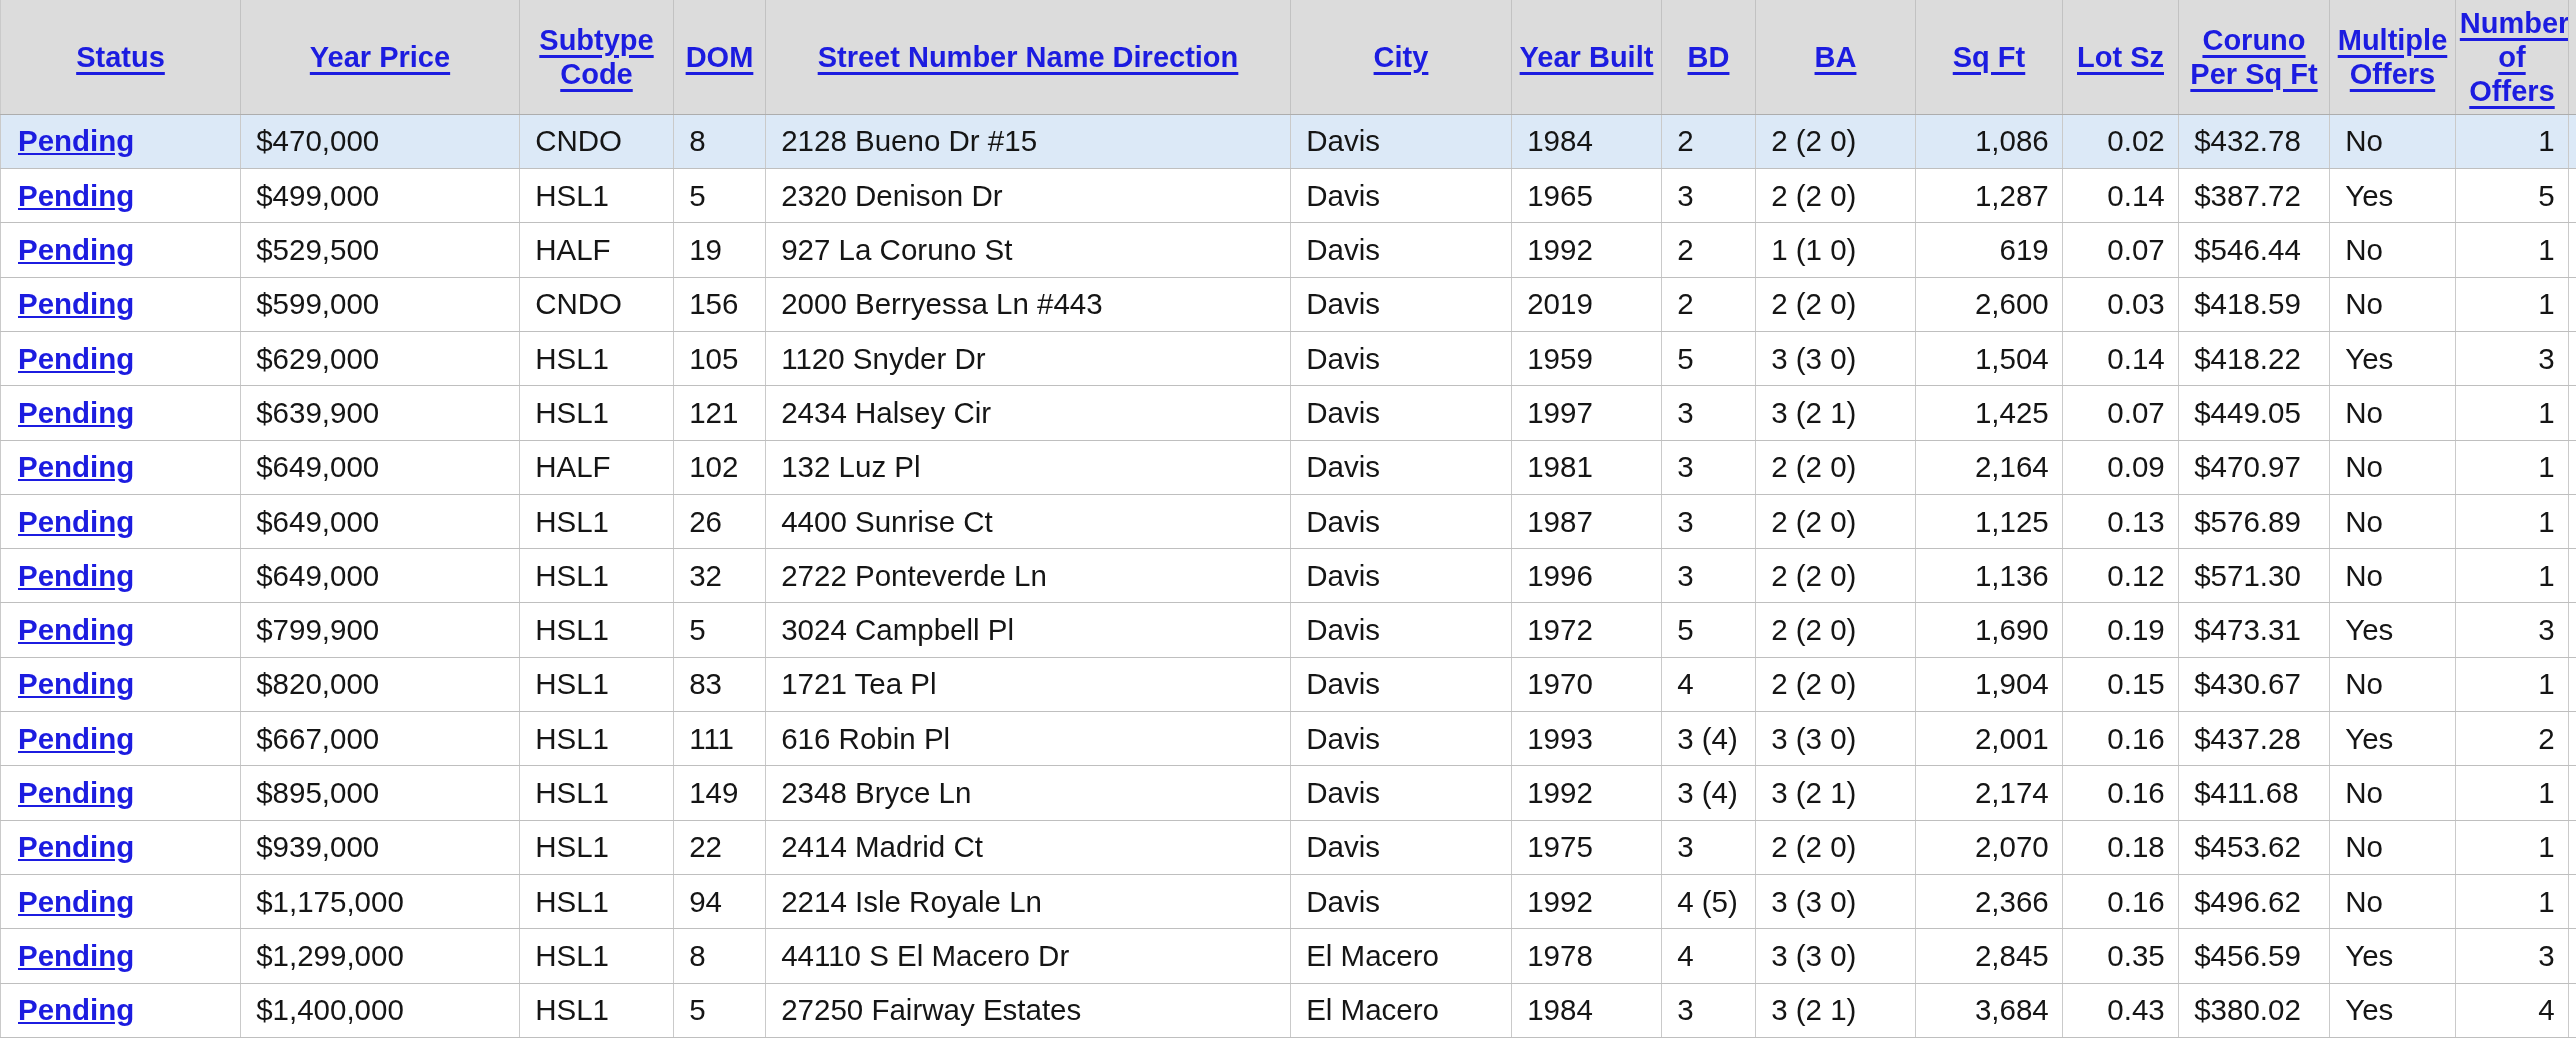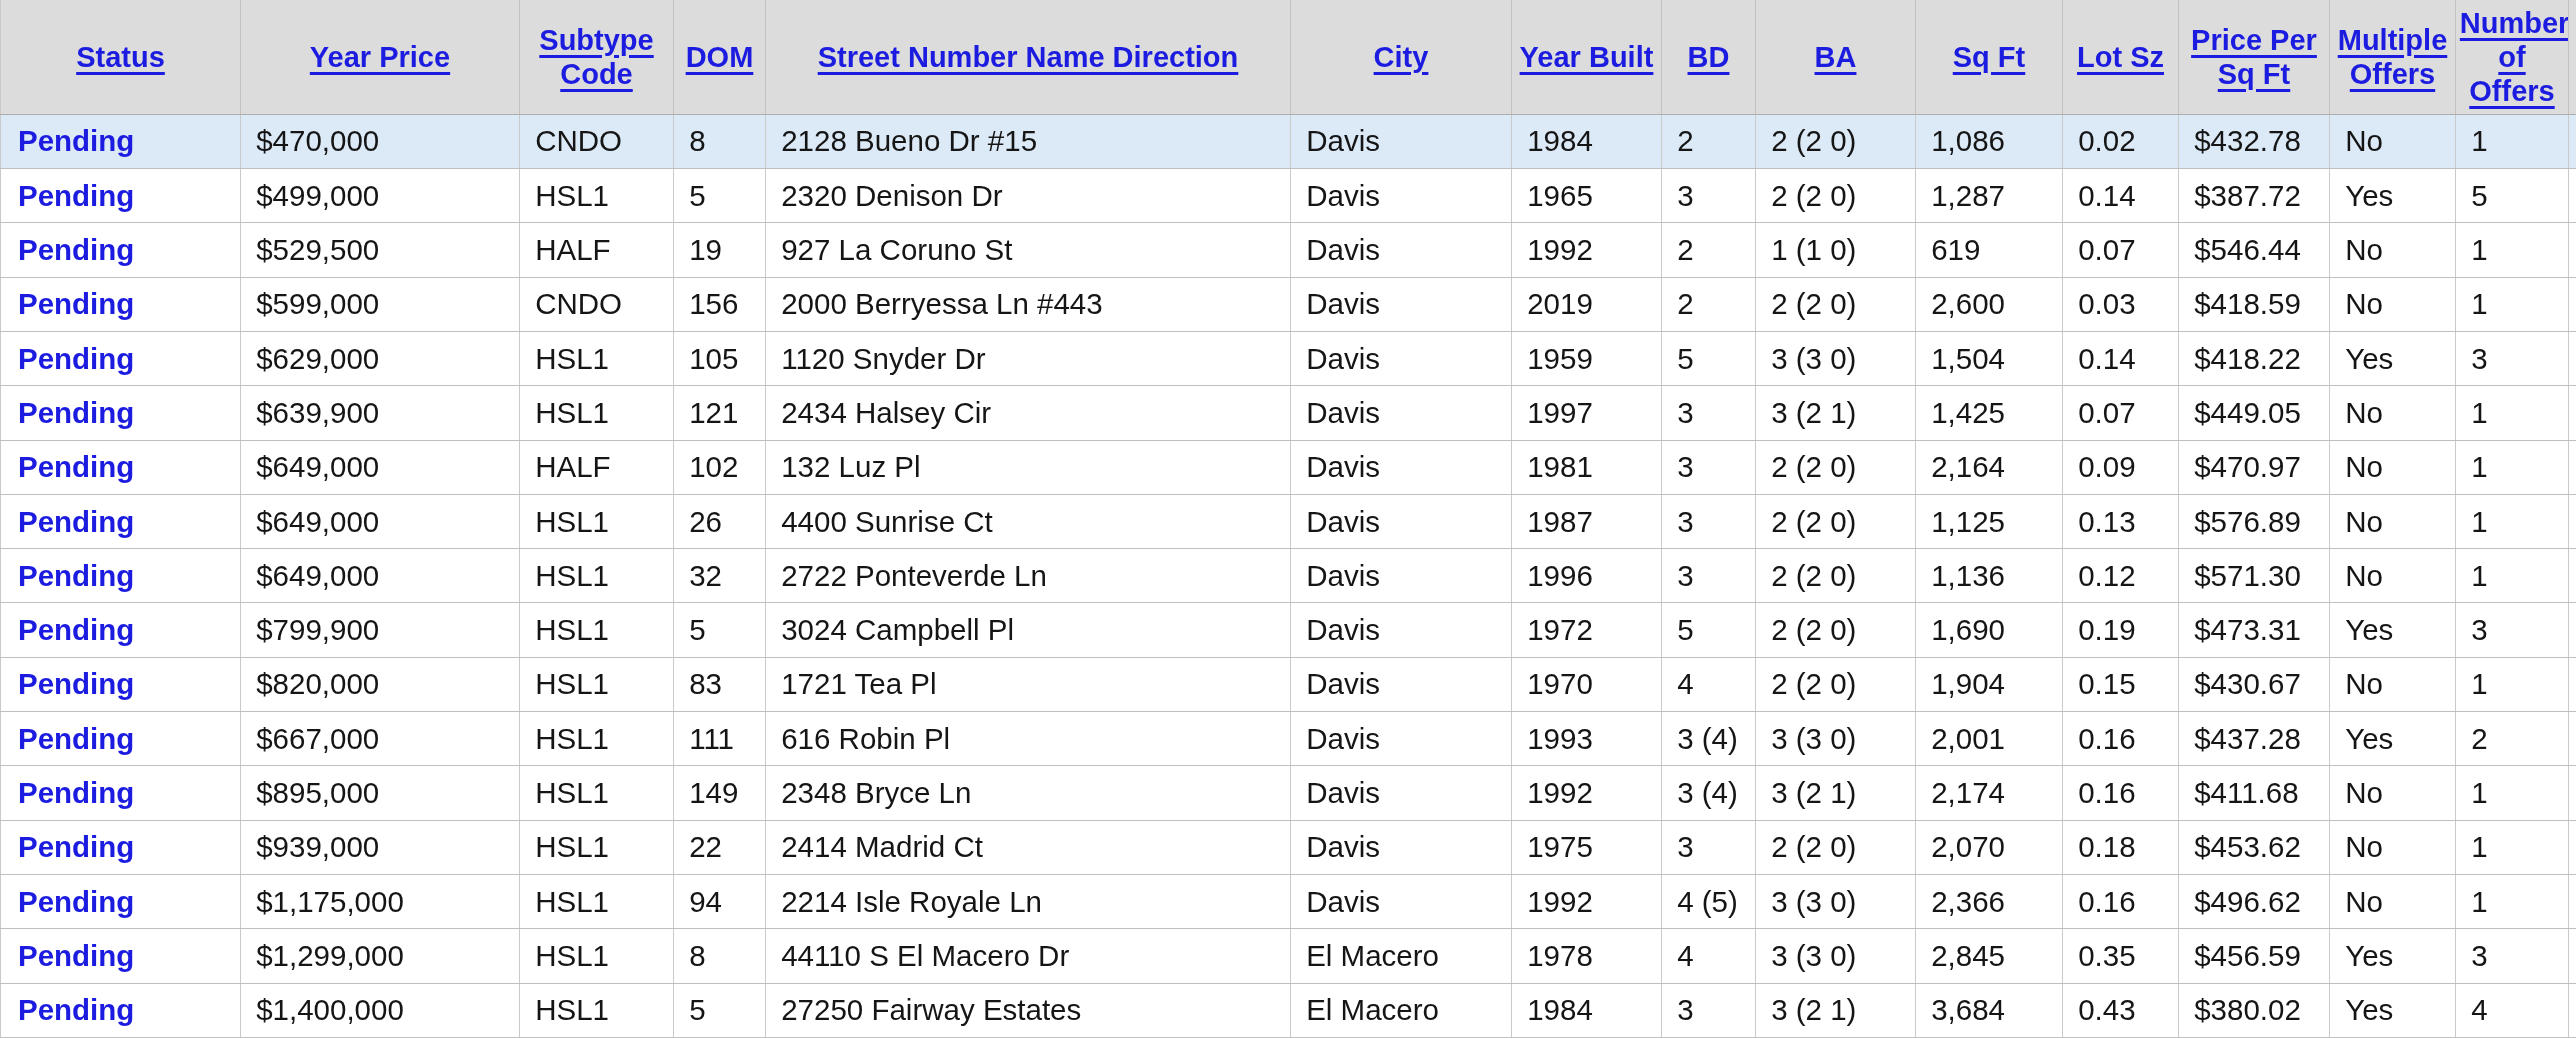--- a/index.html
+++ b/index.html
@@ -50,25 +50,26 @@
     height: 52px;
     vertical-align: middle;
     white-space: nowrap;
     overflow: hidden;
     padding: 0 13.3px 0 15.2px;
     border-right: 1.9px solid var(--grid-v);
     border-bottom: 1.9px solid var(--grid-h);
   }
   tbody tr.selected td { background: var(--selected-bg); }
   td.al { text-align: left; }
-  td.ar { text-align: left; }
+  td.ar { text-align: right; }
   td.status-cell {
     color: var(--accent-blue);
     font-weight: bold;
     padding-left: 17px;
+    text-decoration: underline;
   }
   th.partial, td.partial { padding: 0; }
 </style>
 </head>
 <body>
 
 <table class="listings">
   <colgroup>
       <col style="width: 240px;">
       <col style="width: 279px;">
@@ -92,21 +93,21 @@
         <th>Year Price</th>
         <th>Subtype Code</th>
         <th>DOM</th>
         <th>Street Number Name Direction</th>
         <th>City</th>
         <th>Year Built</th>
         <th>BD</th>
         <th>BA</th>
         <th>Sq Ft</th>
         <th>Lot Sz</th>
-        <th>Price Per Sq Ft</th>
+        <th>Coruno Per Sq Ft</th>
         <th>Multiple Offers</th>
         <th>Number of Offers</th>
         <th class="partial"></th>
       </tr>
   </thead>
   <tbody>
       <tr class="selected">
         <td class="al status-cell">Pending</td>
         <td class="al">$470,000</td>
         <td class="al">CNDO</td>

